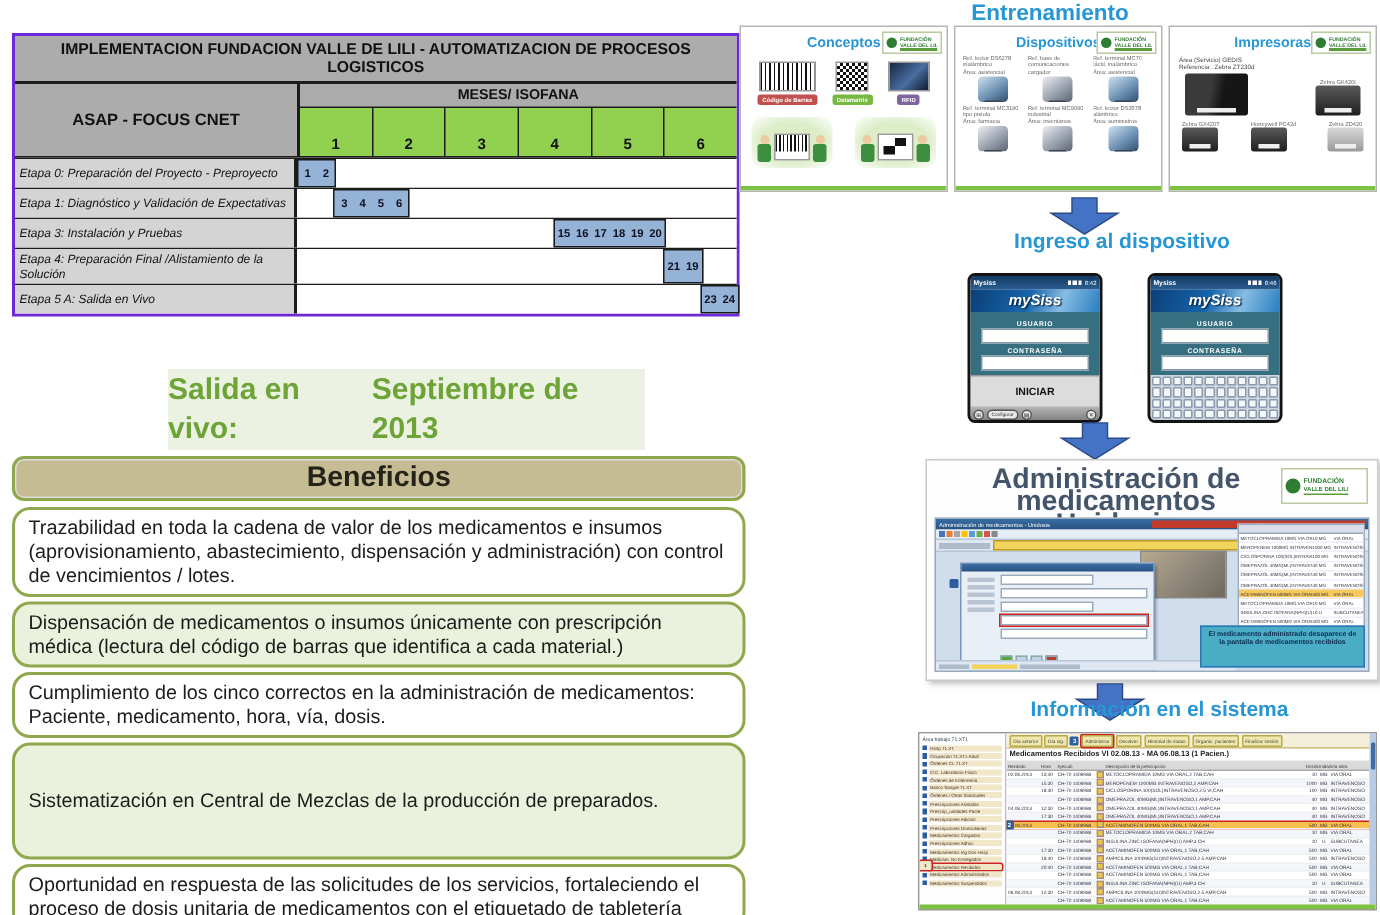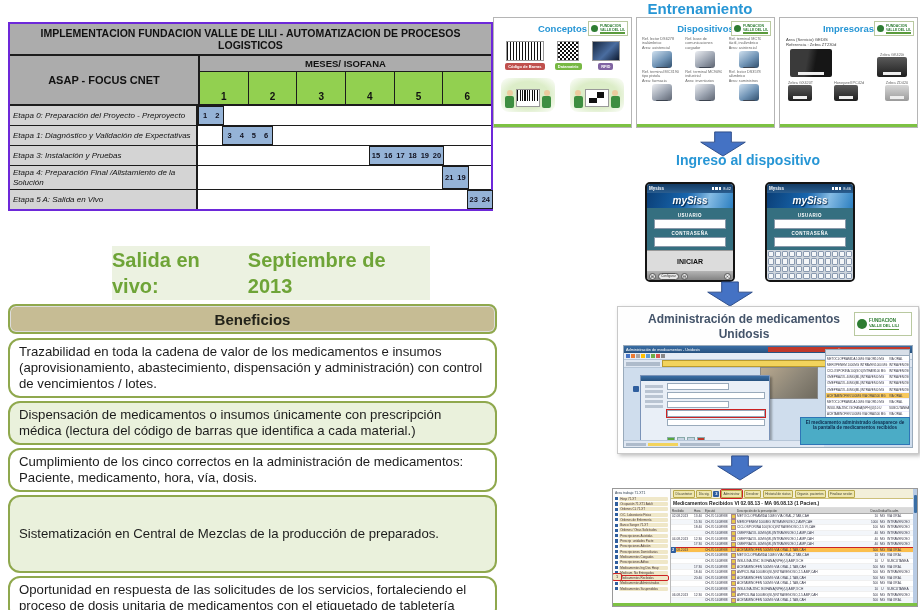--- a/index.html
+++ b/index.html
@@ -29,21 +29,21 @@
   .g-bar span{font-weight:bold;font-size:7.5px;color:#10101e;}
 
   
   #golive{position:absolute;left:112px;top:246px;width:318px;height:54px;background:#ECF2E1;
           display:flex;flex-direction:row;align-items:center;justify-content:center;}
   #golive div{font-weight:bold;font-size:20px;color:#6EA437;line-height:26px;}
 
   
   #benefits{position:absolute;left:8px;top:304px;width:489px;}
   .ben-header{border:2px solid #8FA84D;border-radius:8px;background:#C6BC94;height:26px;display:flex;
-              align-items:center;justify-content:center;font-weight:bold;font-size:15px;color:#23231a;
+              align-items:center;justify-content:center;font-weight:bold;font-size:19px;color:#23231a;
               margin-bottom:4px;box-shadow:inset 0 0 0 1px #ddd;}
   .benefit{border:2px solid #8FA84D;border-radius:12px;padding:4px 9px;font-size:13.2px;line-height:16px;
            color:#1c1c1c;margin-bottom:3px;background:#fff;}
   .benefit.green{background:#EAF1DC;}
   .benefit:nth-child(4){padding:29px 9px;}
 
   
   .blue-heading{position:absolute;color:#2796D5;font-weight:bold;text-align:center;}
   .arrow{position:absolute;width:56px;height:26px;}
   .arrow polygon{fill:#4472C4;stroke:#2a4a86;stroke-width:1;}
@@ -119,21 +119,21 @@
                 padding:0 2px;gap:2px;flex:none;}
   .ph-ic{width:7px;height:7px;border-radius:50%;background:#e9e9e9;border:1px solid #555;box-sizing:border-box;
          display:flex;align-items:center;justify-content:center;font-size:4px;color:#333;}
   .ph-oval{height:7px;border-radius:4px;background:#e9e9e9;border:1px solid #555;font-size:3.2px;color:#333;
            display:flex;align-items:center;padding:0 2px;box-sizing:border-box;}
   .ph-close{margin-left:auto;}
 
   
   #admin{position:absolute;left:617px;top:306px;width:302px;height:148px;background:#fefefe;
          border:1px solid #c9c9c9;box-shadow:2px 2px 4px rgba(0,0,0,0.25);box-sizing:border-box;}
-  #admin-title{margin-top:5px;text-align:center;font-weight:bold;font-size:12px;line-height:15px;
+  #admin-title{margin-top:5px;text-align:center;font-weight:bold;font-size:19px;line-height:15px;
                color:#44546A;padding-right:48px;}
   #admin-shot{position:absolute;left:5px;top:38px;right:5px;bottom:5px;background:#cfdded;border:1px solid #9ab;overflow:hidden;}
   .sap-title{height:7px;background:linear-gradient(#3a6ea5,#27527f);display:flex;align-items:center;padding:0 2px;}
   .sap-title span{color:#fff;font-size:3.8px;flex:1;overflow:hidden;white-space:nowrap;}
   .sap-x{width:5px;height:5px;background:#c0392b;color:#fff;font-size:3.5px;display:flex;align-items:center;justify-content:center;}
   .sap-toolbar{height:6px;background:#e4ecf5;display:flex;align-items:center;gap:1.5px;padding:0 2px;border-bottom:1px solid #b6c6d8;}
   .sap-toolbar i{width:3.5px;height:3.5px;display:block;}
   .sap-fieldrow{height:7px;display:flex;align-items:center;gap:2px;padding:0 2px;background:#dfe7f2;border-bottom:1px solid #b6c6d8;}
   .sap-fieldrow .fl{width:34px;height:4px;background:#aebbcb;}
   .sap-fieldrow .fy{flex:1;height:5px;background:#F2D35C;border:0.5px solid #b99b2e;}
@@ -682,20 +682,21 @@
           </div>
       </div>
       <div id="admin-note">El medicamento administrado desaparece de la pantalla de medicamentos recibidos</div>
     </div>
   </div>
 
   <svg class="arrow" style="left:712px;top:455px;" viewBox="0 0 56 28">
     <polygon points="19,1 37,1 37,12 52,12 28,27 4,12 19,12"></polygon>
   </svg>
 
+  <div class="blue-heading" style="left:653px;top:464px;width:240px;font-size:14px;">Información en el sistema</div>
 
   <div id="sys">
     <div id="sys-side">
       <div class="tree-root">Área trabajo 71.XT1</div>
       <div id="sys-side-items">
           <div class="side-item">
             <i></i>
             <span>Hosp 71.XT</span>
           </div>
           <div class="side-item">

